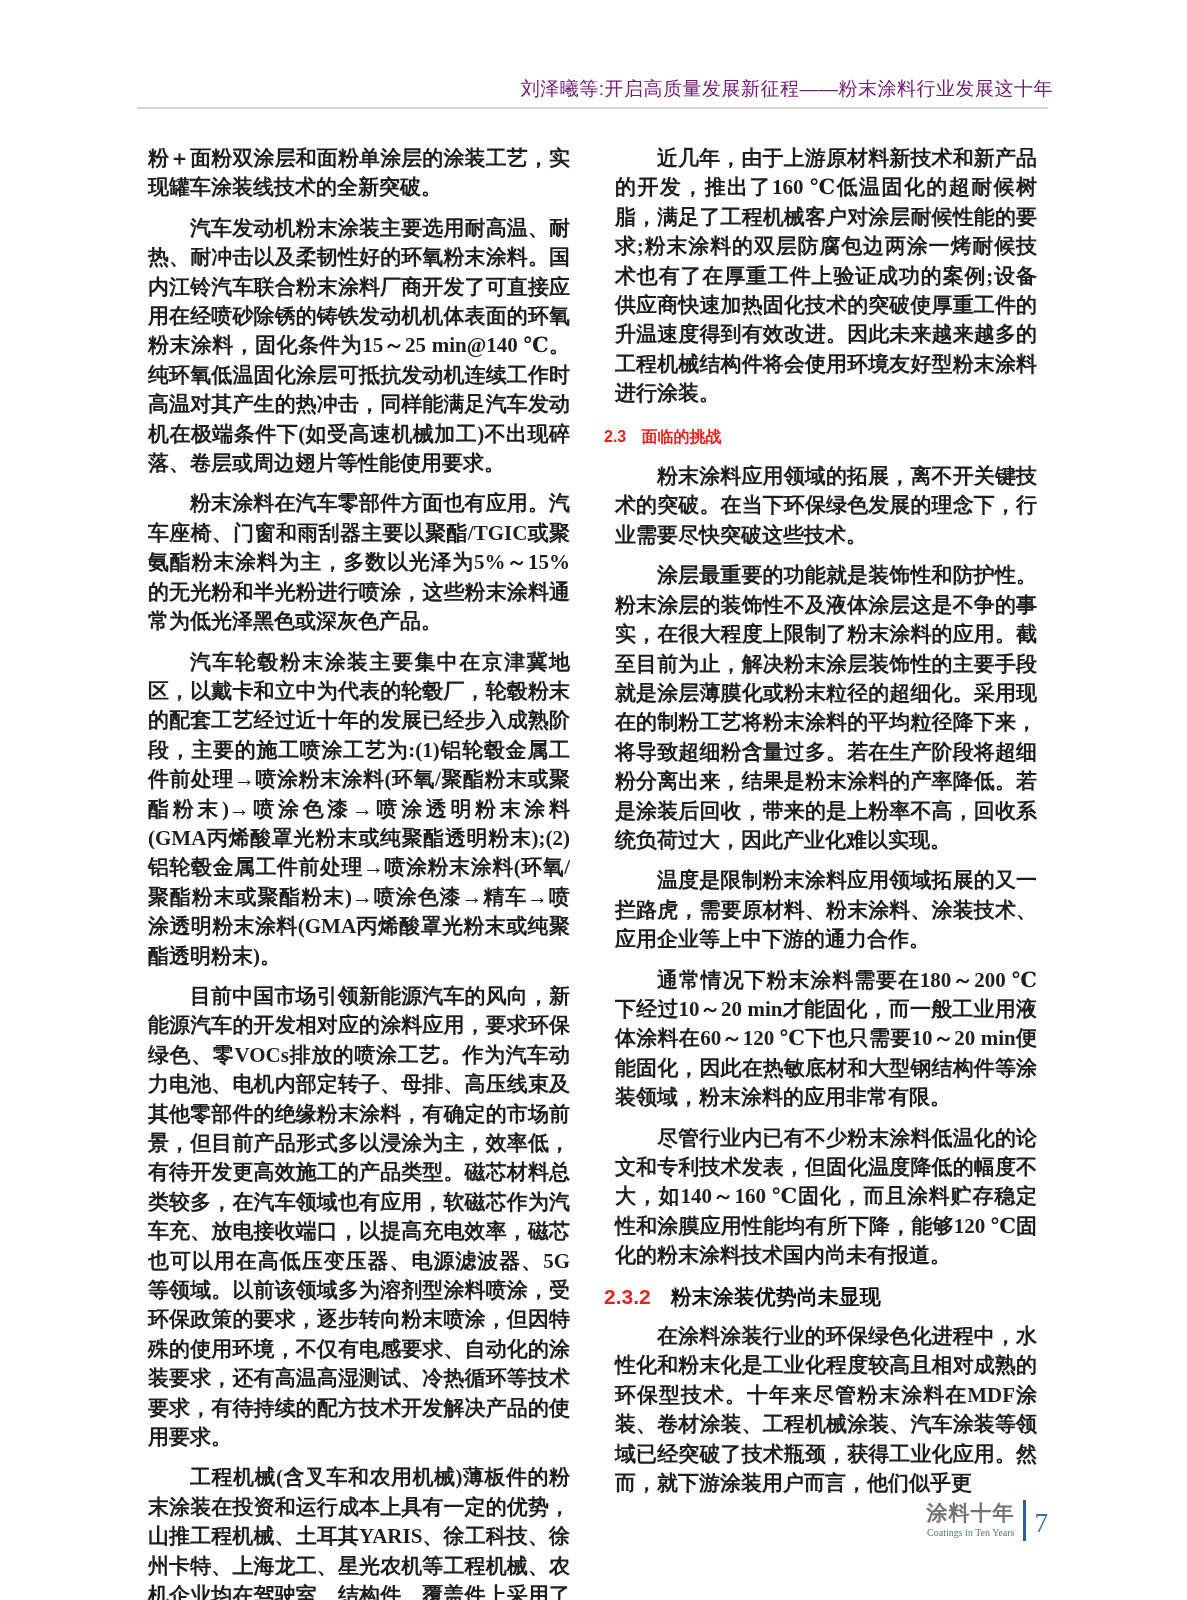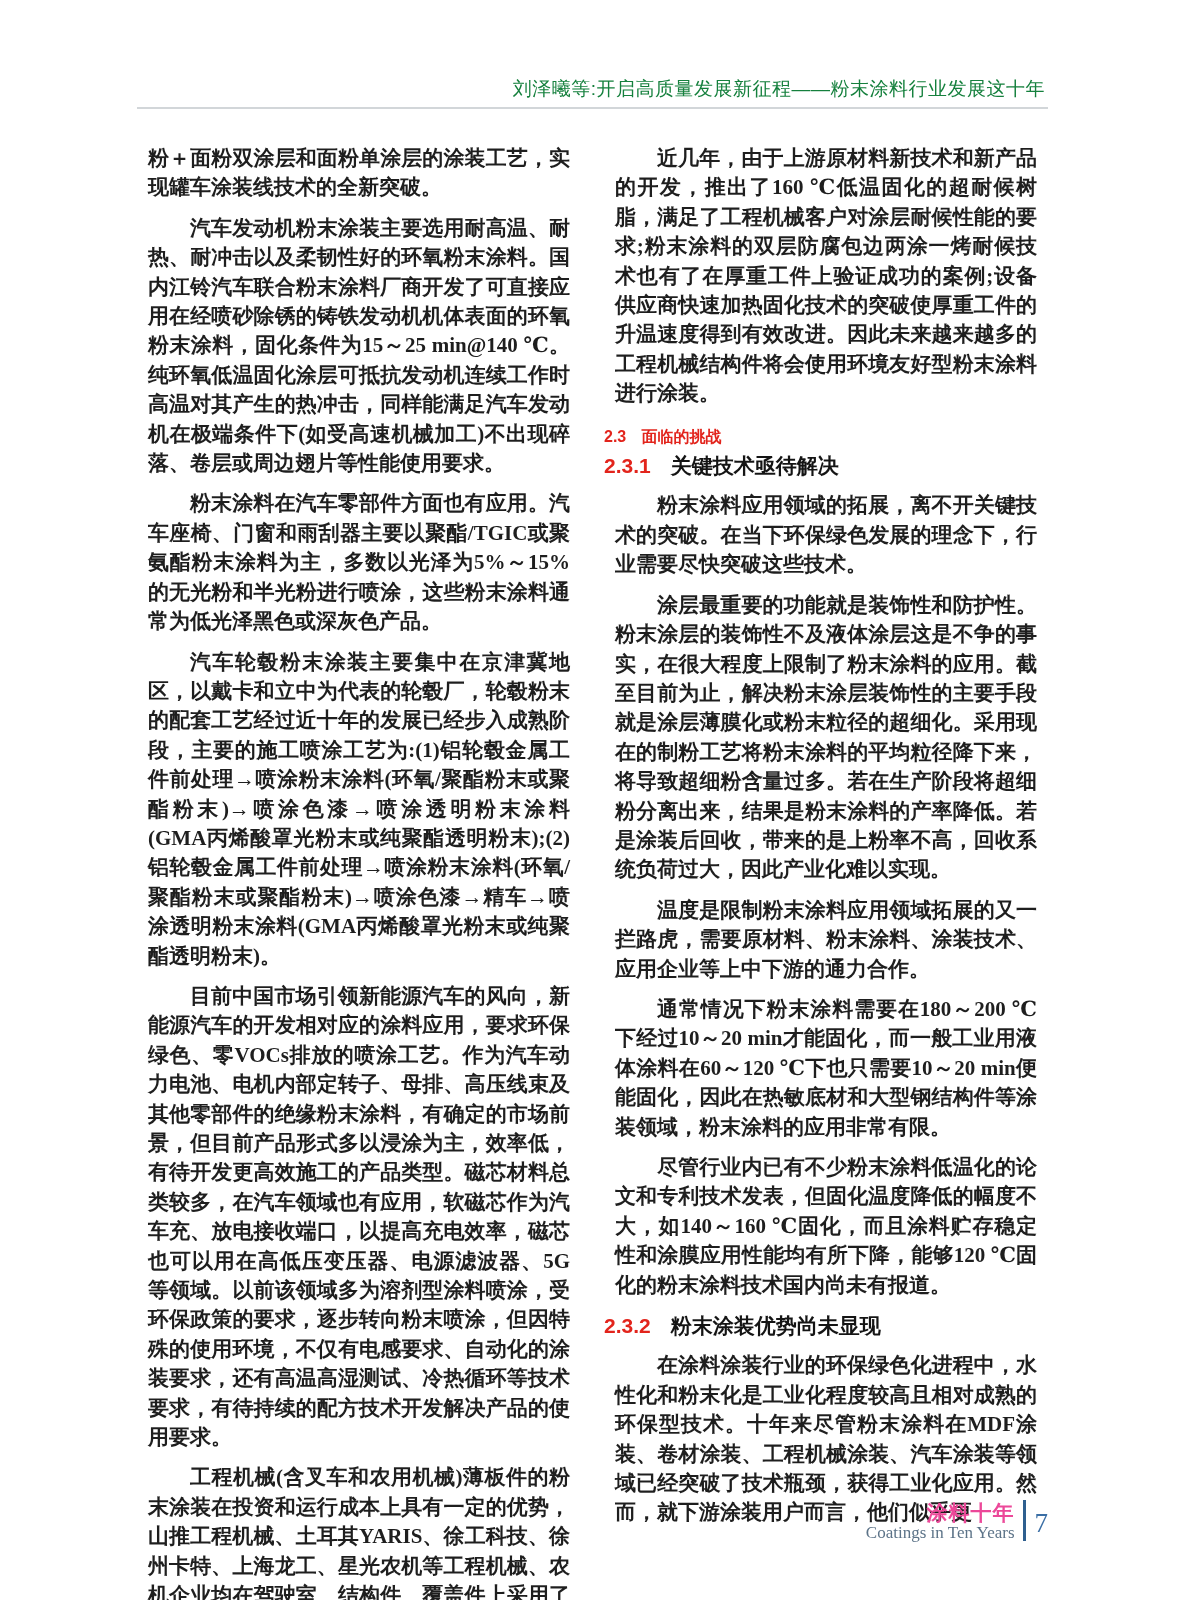--- a/index.html
+++ b/index.html
@@ -7,28 +7,28 @@
     position:relative;
     width:1187px;
     height:1600px;
     background:#ffffff;
     overflow:hidden;
     font-family:"Liberation Serif","DejaVu Serif",serif;
   }
   
   .running-head{
     position:absolute;
-    left:134px;
+    left:142px;
     top:76px;
     width:911px;
     text-align:right;
     font-family:"Liberation Sans","DejaVu Sans",sans-serif;
     font-size:19px;
     letter-spacing:0.5px;
-    color:#15803d;
+    color:#701a75;
     white-space:nowrap;
   }
   .head-rule{
     position:absolute;
     left:137px;
     top:107px;
     width:911px;
     height:0;
     border-top:2px solid #d2d6d9;
   }
@@ -84,27 +84,27 @@
   .footer .names{
     display:flex;
     flex-direction:column;
     align-items:flex-end;
   }
   .journal-cn{
     font-family:"Liberation Sans","DejaVu Sans",sans-serif;
     font-weight:bold;
     font-size:21px;
     line-height:24px;
-    color:#ec4899;
+    color:#737373;
     letter-spacing:1px;
     text-align:center;
   }
   .journal-en{
     font-family:"Liberation Serif","DejaVu Serif",serif;
-    font-size:17px;
+    font-size:10px;
     line-height:15px;
     color:#5c7388;
     white-space:nowrap;
     margin-left:16px;
   }
   .footer-bar{
     width:3px;
     height:41px;
     background:#2f5f8f;
     margin:0 9px 0 8px;
@@ -131,21 +131,20 @@
         <p class="indent">汽车发动机粉末涂装主要选用耐高温、耐热、耐冲击以及柔韧性好的环氧粉末涂料。国内江铃汽车联合粉末涂料厂商开发了可直接应用在经喷砂除锈的铸铁发动机机体表面的环氧粉末涂料，固化条件为15～25 min@140 ℃。纯环氧低温固化涂层可抵抗发动机连续工作时高温对其产生的热冲击，同样能满足汽车发动机在极端条件下(如受高速机械加工)不出现碎落、卷层或周边翅片等性能使用要求。</p>
         <p class="indent">粉末涂料在汽车零部件方面也有应用。汽车座椅、门窗和雨刮器主要以聚酯/TGIC或聚氨酯粉末涂料为主，多数以光泽为5%～15%的无光粉和半光粉进行喷涂，这些粉末涂料通常为低光泽黑色或深灰色产品。</p>
         <p class="indent">汽车轮毂粉末涂装主要集中在京津冀地区，以戴卡和立中为代表的轮毂厂，轮毂粉末的配套工艺经过近十年的发展已经步入成熟阶段，主要的施工喷涂工艺为:(1)铝轮毂金属工件前处理→喷涂粉末涂料(环氧/聚酯粉末或聚酯粉末)→喷涂色漆→喷涂透明粉末涂料(GMA丙烯酸罩光粉末或纯聚酯透明粉末);(2)铝轮毂金属工件前处理→喷涂粉末涂料(环氧/聚酯粉末或聚酯粉末)→喷涂色漆→精车→喷涂透明粉末涂料(GMA丙烯酸罩光粉末或纯聚酯透明粉末)。</p>
         <p class="indent">目前中国市场引领新能源汽车的风向，新能源汽车的开发相对应的涂料应用，要求环保绿色、零VOCs排放的喷涂工艺。作为汽车动力电池、电机内部定转子、母排、高压线束及其他零部件的绝缘粉末涂料，有确定的市场前景，但目前产品形式多以浸涂为主，效率低，有待开发更高效施工的产品类型。磁芯材料总类较多，在汽车领域也有应用，软磁芯作为汽车充、放电接收端口，以提高充电效率，磁芯也可以用在高低压变压器、电源滤波器、5G等领域。以前该领域多为溶剂型涂料喷涂，受环保政策的要求，逐步转向粉末喷涂，但因特殊的使用环境，不仅有电感要求、自动化的涂装要求，还有高温高湿测试、冷热循环等技术要求，有待持续的配方技术开发解决产品的使用要求。</p>
         <p class="indent">工程机械(含叉车和农用机械)薄板件的粉末涂装在投资和运行成本上具有一定的优势，山推工程机械、土耳其YARIS、徐工科技、徐州卡特、上海龙工、星光农机等工程机械、农机企业均在驾驶室、结构件、覆盖件上采用了粉末涂装工艺，中国一拖也在管件上使用了粉末涂料涂装工艺。</p>
         <p class="indent">受国家加大基础设施建设及新一轮高铁布局等影响，工程机械行业强力复苏，有力促进了工程机械薄板件的粉末涂装应用。随着国家蓝天保卫战的打</p>
       </div>
     <div class="col" id="col-right">
         <p class="indent">近几年，由于上游原材料新技术和新产品的开发，推出了160 ℃低温固化的超耐候树脂，满足了工程机械客户对涂层耐候性能的要求;粉末涂料的双层防腐包边两涂一烤耐候技术也有了在厚重工件上验证成功的案例;设备供应商快速加热固化技术的突破使厚重工件的升温速度得到有效改进。因此未来越来越多的工程机械结构件将会使用环境友好型粉末涂料进行涂装。</p>
         <div class="h2"><span class="hnum">2.3</span><span class="htitle">面临的挑战</span></div>
-        <div class="h3"><span class="hnum">2.3.1</span><span class="htitle">关键技术亟待解决</span></div>
         <p class="indent">粉末涂料应用领域的拓展，离不开关键技术的突破。在当下环保绿色发展的理念下，行业需要尽快突破这些技术。</p>
         <p class="indent">涂层最重要的功能就是装饰性和防护性。粉末涂层的装饰性不及液体涂层这是不争的事实，在很大程度上限制了粉末涂料的应用。截至目前为止，解决粉末涂层装饰性的主要手段就是涂层薄膜化或粉末粒径的超细化。采用现在的制粉工艺将粉末涂料的平均粒径降下来，将导致超细粉含量过多。若在生产阶段将超细粉分离出来，结果是粉末涂料的产率降低。若是涂装后回收，带来的是上粉率不高，回收系统负荷过大，因此产业化难以实现。</p>
         <p class="indent">温度是限制粉末涂料应用领域拓展的又一拦路虎，需要原材料、粉末涂料、涂装技术、应用企业等上中下游的通力合作。</p>
         <p class="indent">通常情况下粉末涂料需要在180～200 ℃下经过10～20 min才能固化，而一般工业用液体涂料在60～120 ℃下也只需要10～20 min便能固化，因此在热敏底材和大型钢结构件等涂装领域，粉末涂料的应用非常有限。</p>
         <p class="indent">尽管行业内已有不少粉末涂料低温化的论文和专利技术发表，但固化温度降低的幅度不大，如140～160 ℃固化，而且涂料贮存稳定性和涂膜应用性能均有所下降，能够120 ℃固化的粉末涂料技术国内尚未有报道。</p>
         <div class="h3"><span class="hnum">2.3.2</span><span class="htitle">粉末涂装优势尚未显现</span></div>
         <p class="indent">在涂料涂装行业的环保绿色化进程中，水性化和粉末化是工业化程度较高且相对成熟的环保型技术。十年来尽管粉末涂料在MDF涂装、卷材涂装、工程机械涂装、汽车涂装等领域已经突破了技术瓶颈，获得工业化应用。然而，就下游涂装用户而言，他们似乎更</p>
       </div>
   </div>
 

